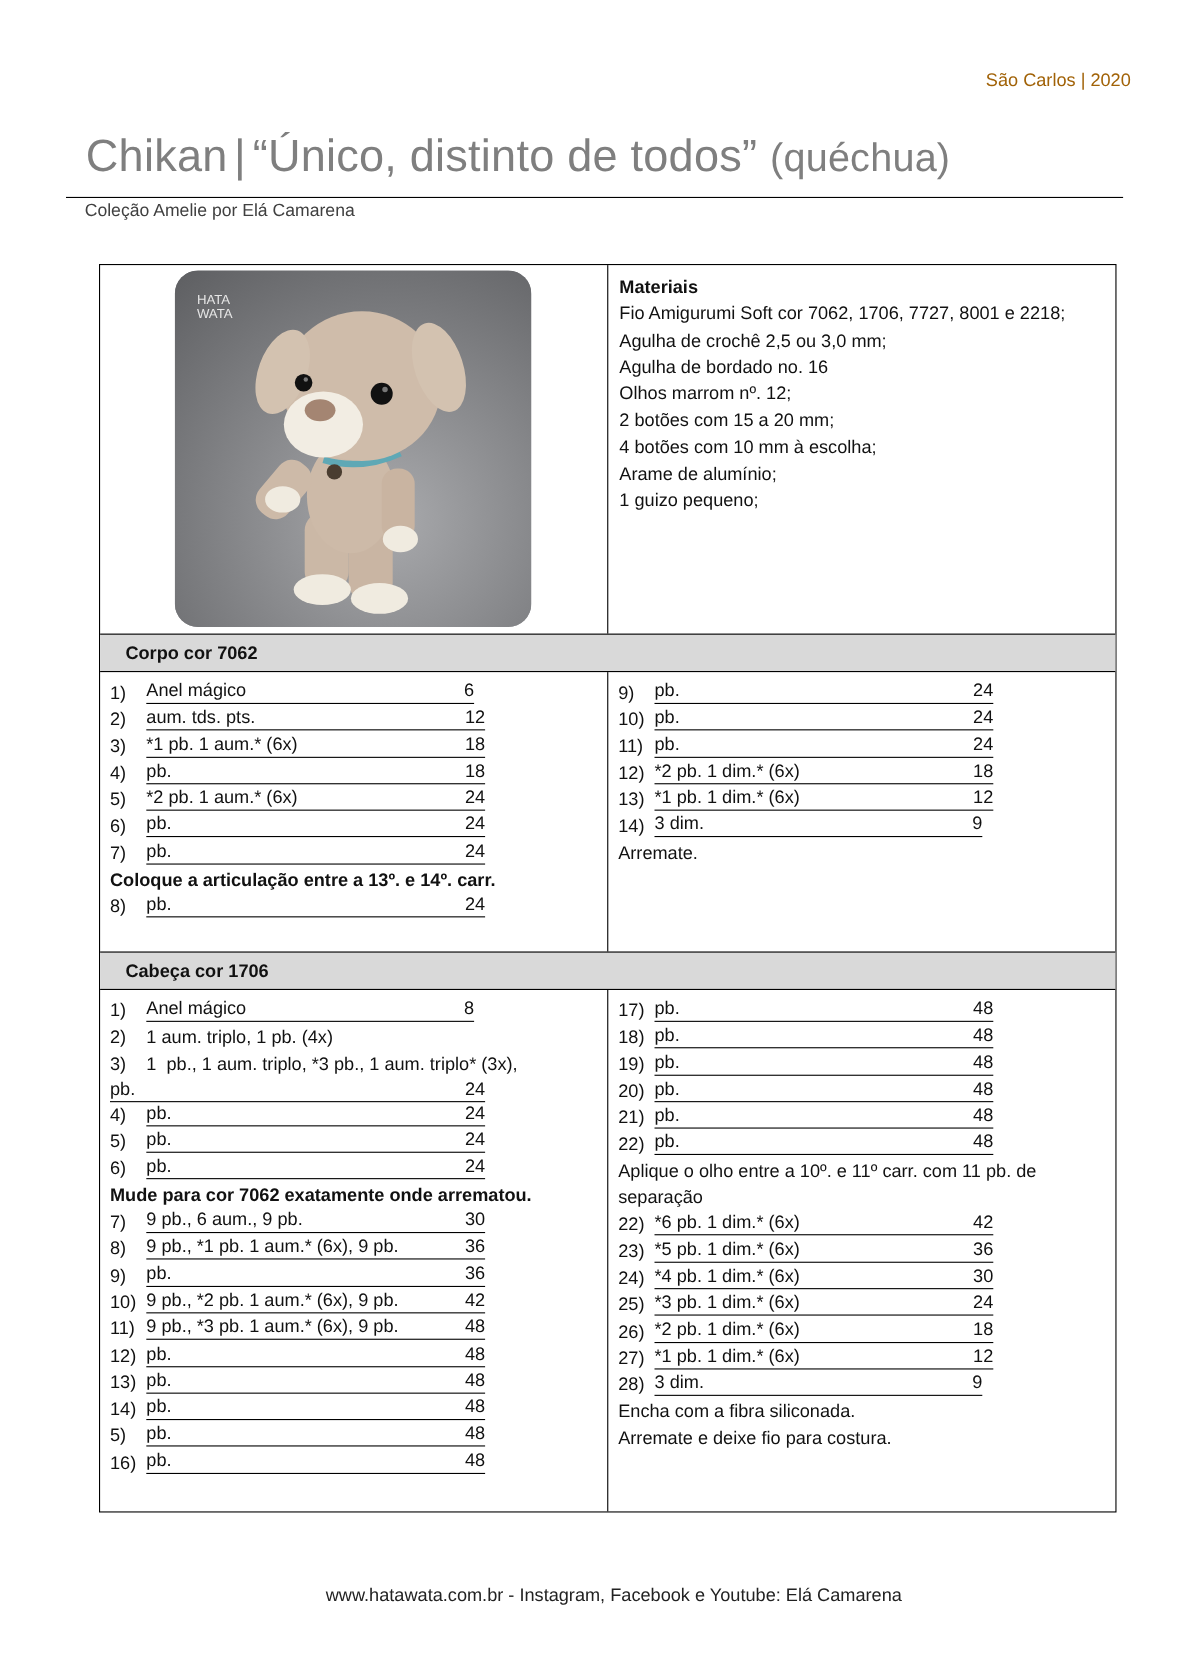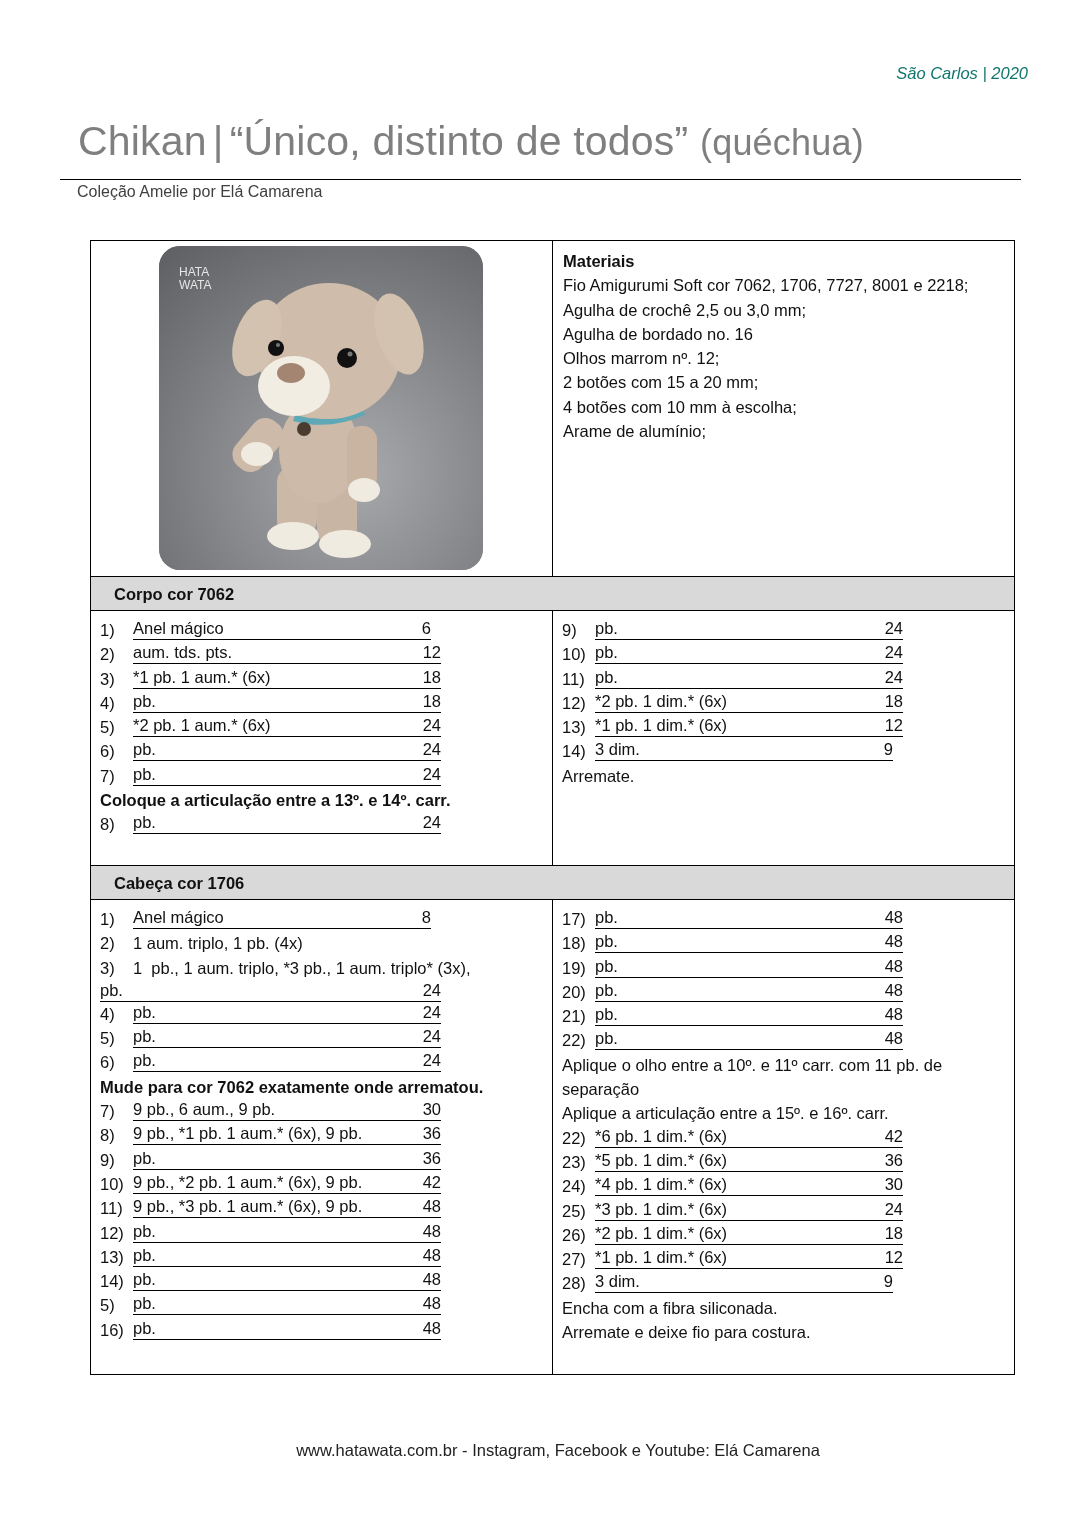--- a/index.html
+++ b/index.html
@@ -1,18 +1,18 @@
 <!DOCTYPE html>
 <html><head>
 <meta charset="utf-8">
 <style>
   html, body { margin: 0; padding: 0; background: #ffffff; }
   body { width: 1080px; height: 1526px; position: relative; overflow: hidden;
          font-family: "Liberation Sans", "DejaVu Sans", sans-serif; color: #111; }
-  .location { position: absolute; top: 64px; right: 52px; font-size: 16.5px; color: #0f766e; font-style: italic; }
+  .location { position: absolute; top: 64px; right: 52px; font-size: 16.5px; color: #a16207; }
   .title { position: absolute; left: 78px; top: 118px; font-size: 41px; color: #7f7f7f; font-weight: 300; white-space: nowrap; letter-spacing: 0.2px; }
   .title .sep { margin: 0 6px; }
   .title .note { font-size: 36px; margin-top: 35px; }
   .title-rule { position: absolute; left: 60px; top: 179px; width: 961px; height: 1px; background: #000; }
   .subtitle { position: absolute; left: 77px; top: 183px; font-size: 16px; color: #404040; }
 
   .tbl { position: absolute; left: 90px; top: 240px; width: 925px; border: 1.5px solid #000; box-sizing: border-box; }
   .row { display: flex; }
   .cell { box-sizing: border-box; }
   .cell.left { width: 462px; border-right: 1.5px solid #000; }
@@ -96,20 +96,21 @@
     </div>
     <div class="cell right mat">
       <div class="mat-title">Materiais</div>
       <div>Fio Amigurumi Soft cor 7062, 1706, 7727, 8001 e 2218;</div>
       <div>Agulha de crochê 2,5 ou 3,0 mm;</div>
       <div>Agulha de bordado no. 16</div>
       <div>Olhos marrom nº. 12;</div>
       <div>2 botões com 15 a 20 mm;</div>
       <div>4 botões com 10 mm à escolha;</div>
       <div>Arame de alumínio;</div>
+      <div>1 guizo pequeno;</div>
     </div>
   </div>
 
   <div class="section-head">Corpo cor 7062</div>
   <div class="row" style="height:254px;">
     <div class="cell left body-cell">
       <div id="corpo-left-a">
           <div class="ln">
             <span class="num">1)</span>
             <span class="ins short"><span>Anel mágico</span><span class="cnt">6</span></span>
@@ -275,21 +276,20 @@
           <div class="ln">
             <span class="num">21)</span>
             <span class="ins"><span>pb.</span><span class="cnt">48</span></span>
           </div>
           <div class="ln">
             <span class="num">22)</span>
             <span class="ins"><span>pb.</span><span class="cnt">48</span></span>
           </div>
         </div>
       <div class="wrap">Aplique o olho entre a 10º. e 11º carr. com 11 pb. de separação</div>
-      <div>Aplique a articulação entre a 15º. e 16º. carr.</div>
       <div id="cab-right-b">
           <div class="ln">
             <span class="num">22)</span>
             <span class="ins"><span>*6 pb. 1 dim.* (6x)</span><span class="cnt">42</span></span>
           </div>
           <div class="ln">
             <span class="num">23)</span>
             <span class="ins"><span>*5 pb. 1 dim.* (6x)</span><span class="cnt">36</span></span>
           </div>
           <div class="ln">

